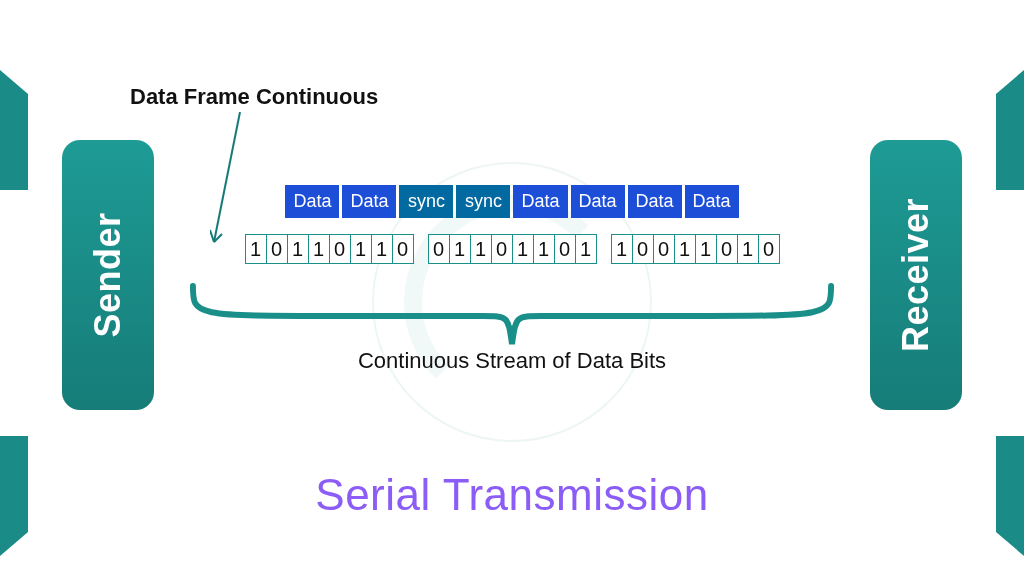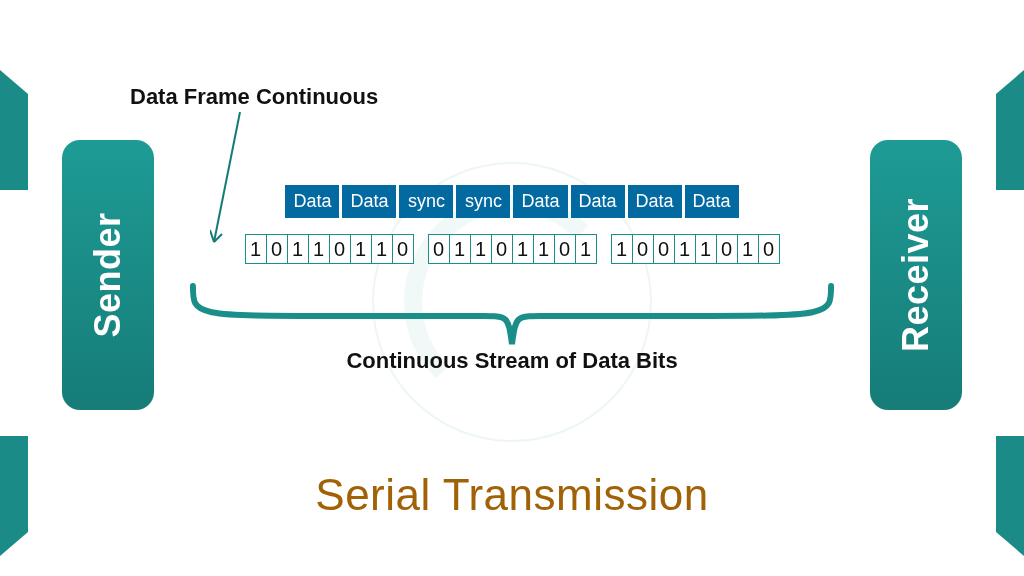--- a/index.html
+++ b/index.html
@@ -96,21 +96,21 @@
   }
 
   
   .frame-row {
     display: flex;
     justify-content: center;
     gap: 3px;
     margin-bottom: 16px;
   }
   .frame-cell {
-    background: #0369a1;
+    background: #1d4ed8;
     color: #fff;
     padding: 6px 8px;
     font-size: 18px;
     min-width: 54px;
     text-align: center;
   }
   .frame-cell.sync { background: #0369a1; }
 
   
   .bit-groups {
@@ -142,31 +142,31 @@
     left: 185px;
     right: 185px;
     top: 282px;
     height: 70px;
   }
   .continuous-label {
     position: absolute;
     left: 0; right: 0;
     top: 348px;
     text-align: center;
-    font-weight: 700;
+    font-weight: 400;
     font-size: 22px;
     color: #111;
   }
 
   .title {
     position: absolute;
     left: 0; right: 0;
     top: 470px;
     text-align: center;
-    color: #a16207;
+    color: #8b5cf6;
     font-size: 44px;
     font-weight: 500;
     letter-spacing: 0.5px;
   }
 </style>
 </head>
 <body>
 
 <div class="watermark"></div>
 

